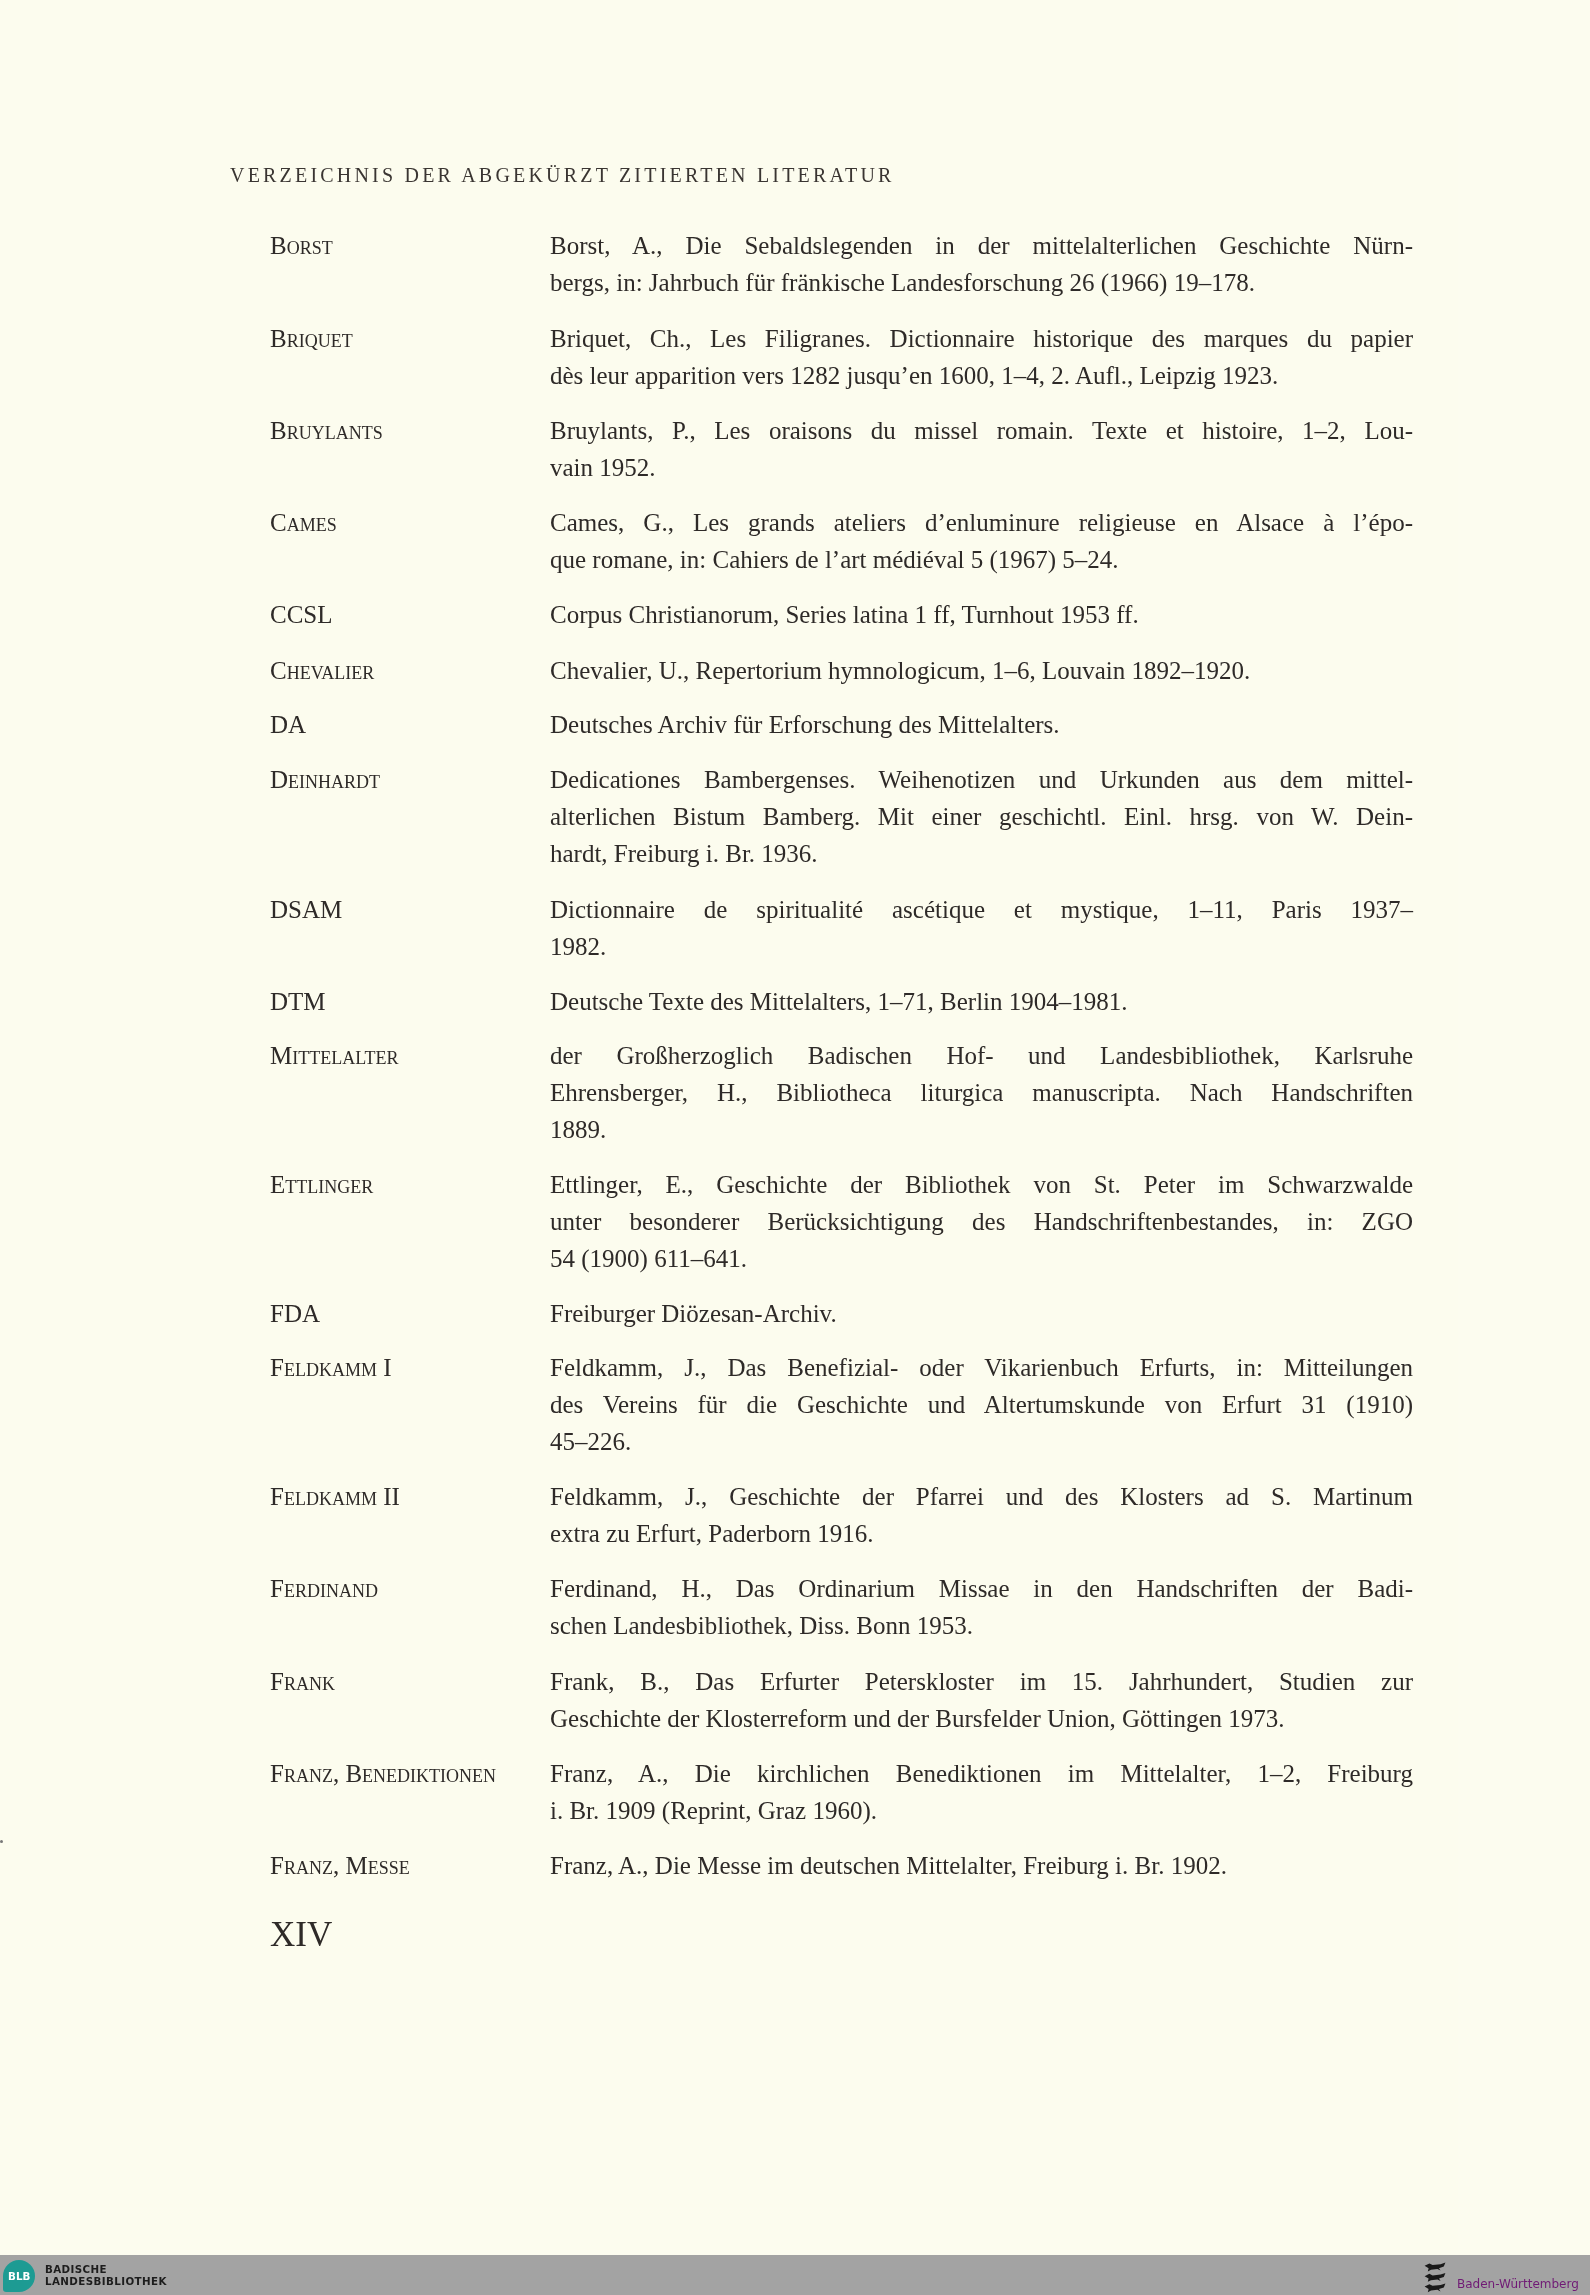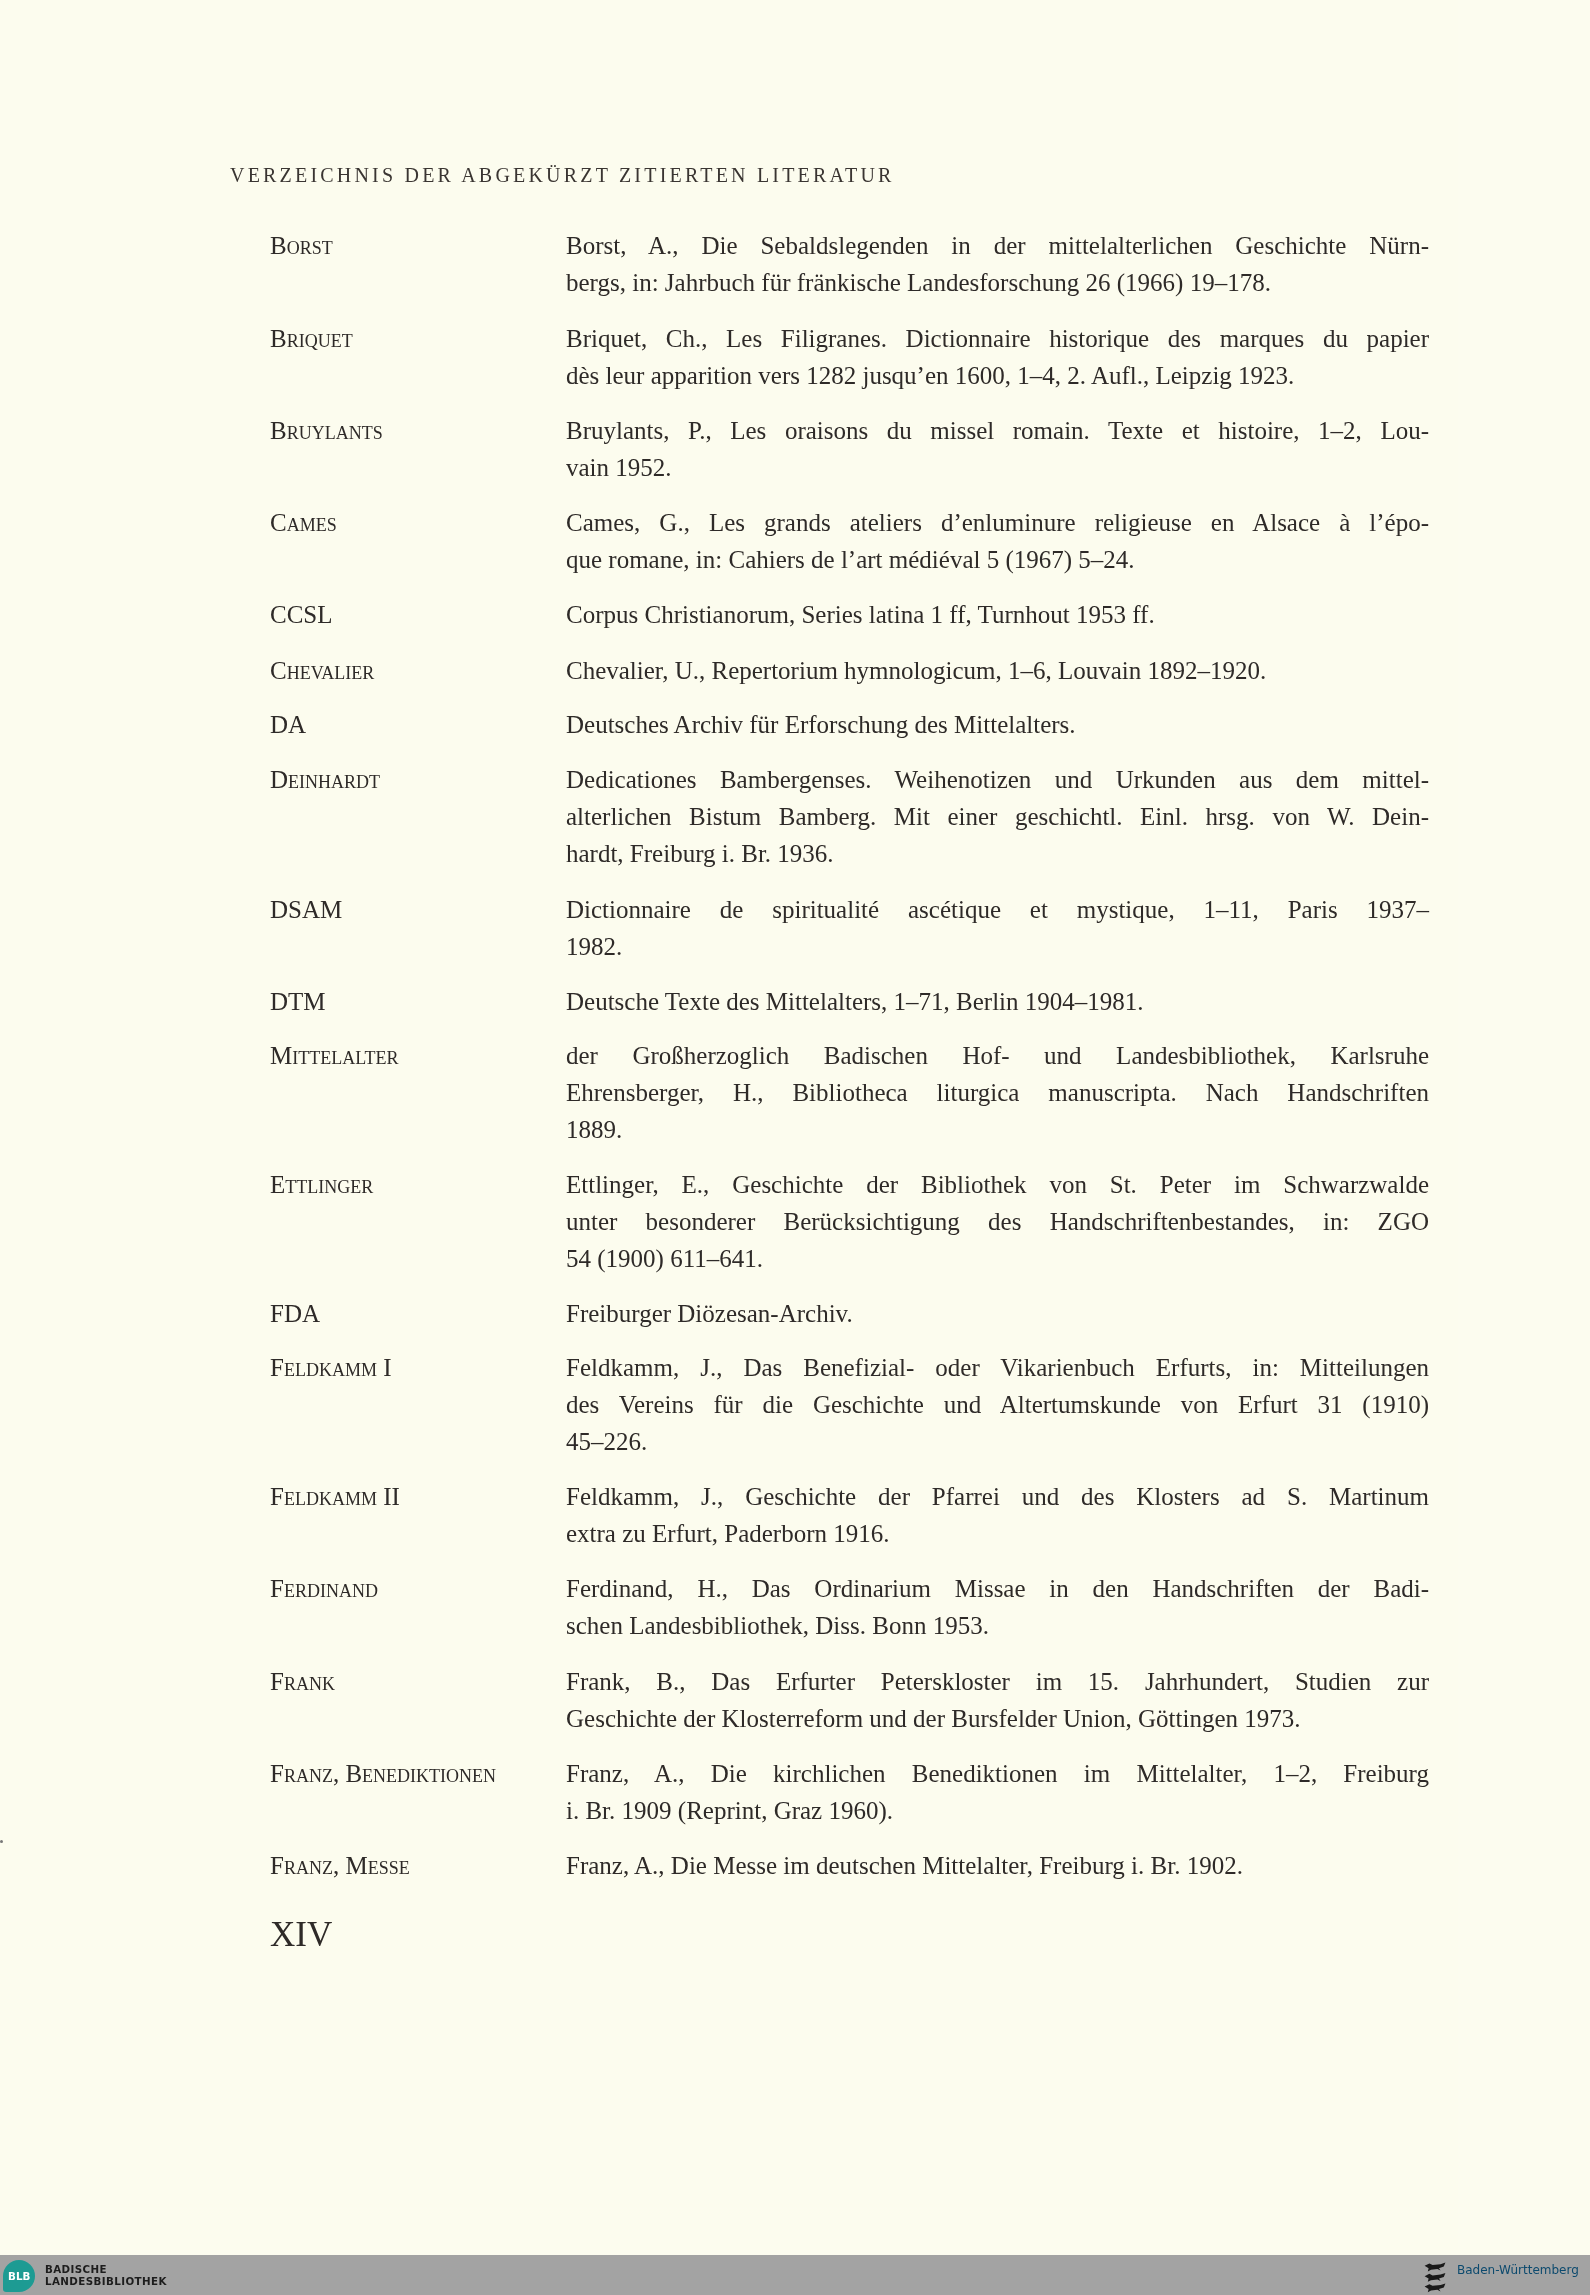--- a/index.html
+++ b/index.html
@@ -16,21 +16,21 @@
     text-transform: uppercase; white-space: nowrap;
   }
   .entries { position: absolute; left: 0; top: 0; width: 1590px; }
   .entry { position: absolute; left: 0; width: 1590px; }
   .abbr {
     position: absolute; left: 270px; top: 0;
     font-size: 25px; line-height: 37px; white-space: nowrap;
     font-variant: small-caps; color: #2e2a28;
   }
   .cite {
-    position: absolute; left: 566px; width: 863px; top: 0;
+    position: absolute; left: 550px; width: 863px; top: 0;
     font-size: 25px; line-height: 37px; text-align: justify;
     color: #2e2a28;
   }
   .cite .ln { display: block; text-align: justify; text-align-last: justify; white-space: nowrap; }
   .cite .ln.last { text-align-last: left; }
   .folio {
     position: absolute; left: 270px; top: 1915px;
     font-size: 35px; color: #2e2a28;
   }
   .stray-mark { position: absolute; left: 0px; top: 1840px; width: 3.2px; height: 3.2px; background: #777; border-radius: 50%; }
@@ -42,21 +42,21 @@
   .blb-logo {
     position: absolute; left: 3.2px; top: 4.8px; width: 32px; height: 32px;
     background: #1d9b93; border-radius: 16px 16px 16px 3.2px;
     color: #fff; font-weight: bold; font-size: 10.3px; line-height: 32px; text-align: center;
   }
   .blb-name {
     position: absolute; left: 45px; top: 8px; font-size: 10.3px; font-weight: bold;
     line-height: 12px; color: #1d1d1d; letter-spacing: 0.4px;
   }
   .bw-coat { position: absolute; left: 1423px; top: 6.4px; width: 24px; height: 32px; }
-  .bw-name { position: absolute; left: 1457px; top: 8px; font-size: 12px; color: #0c4a6e; }
+  .bw-name { position: absolute; left: 1457px; top: 22px; font-size: 12px; color: #701a75; }
 </style>
 </head>
 <body>
 
 <div class="page">
   <div class="running-head">Verzeichnis der abgekürzt zitierten Literatur</div>
 
   <div class="entries" id="entries">
       <div class="entry" style="top: 227px;">
         <div class="abbr">Borst</div>

